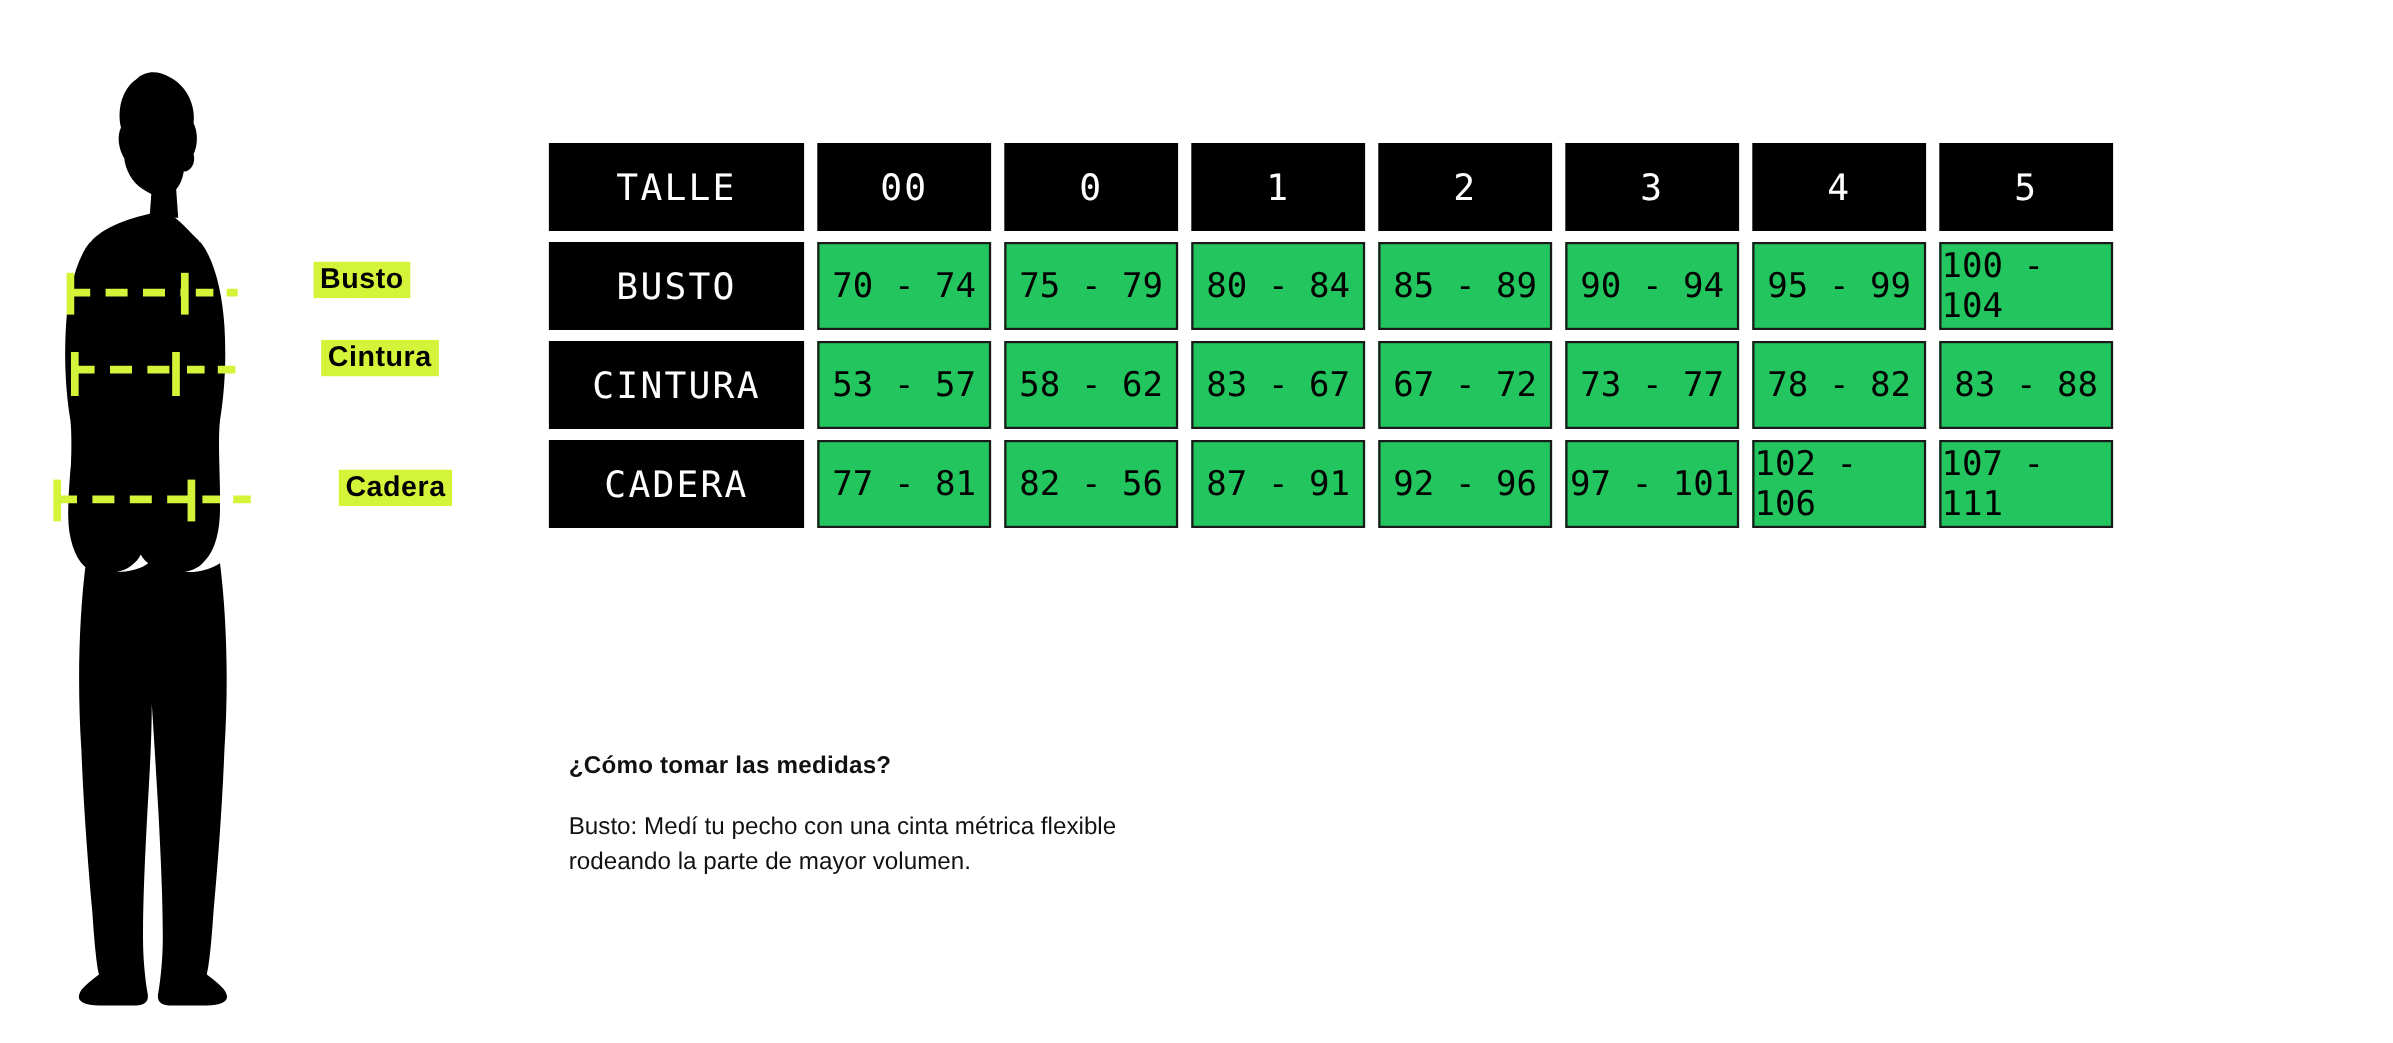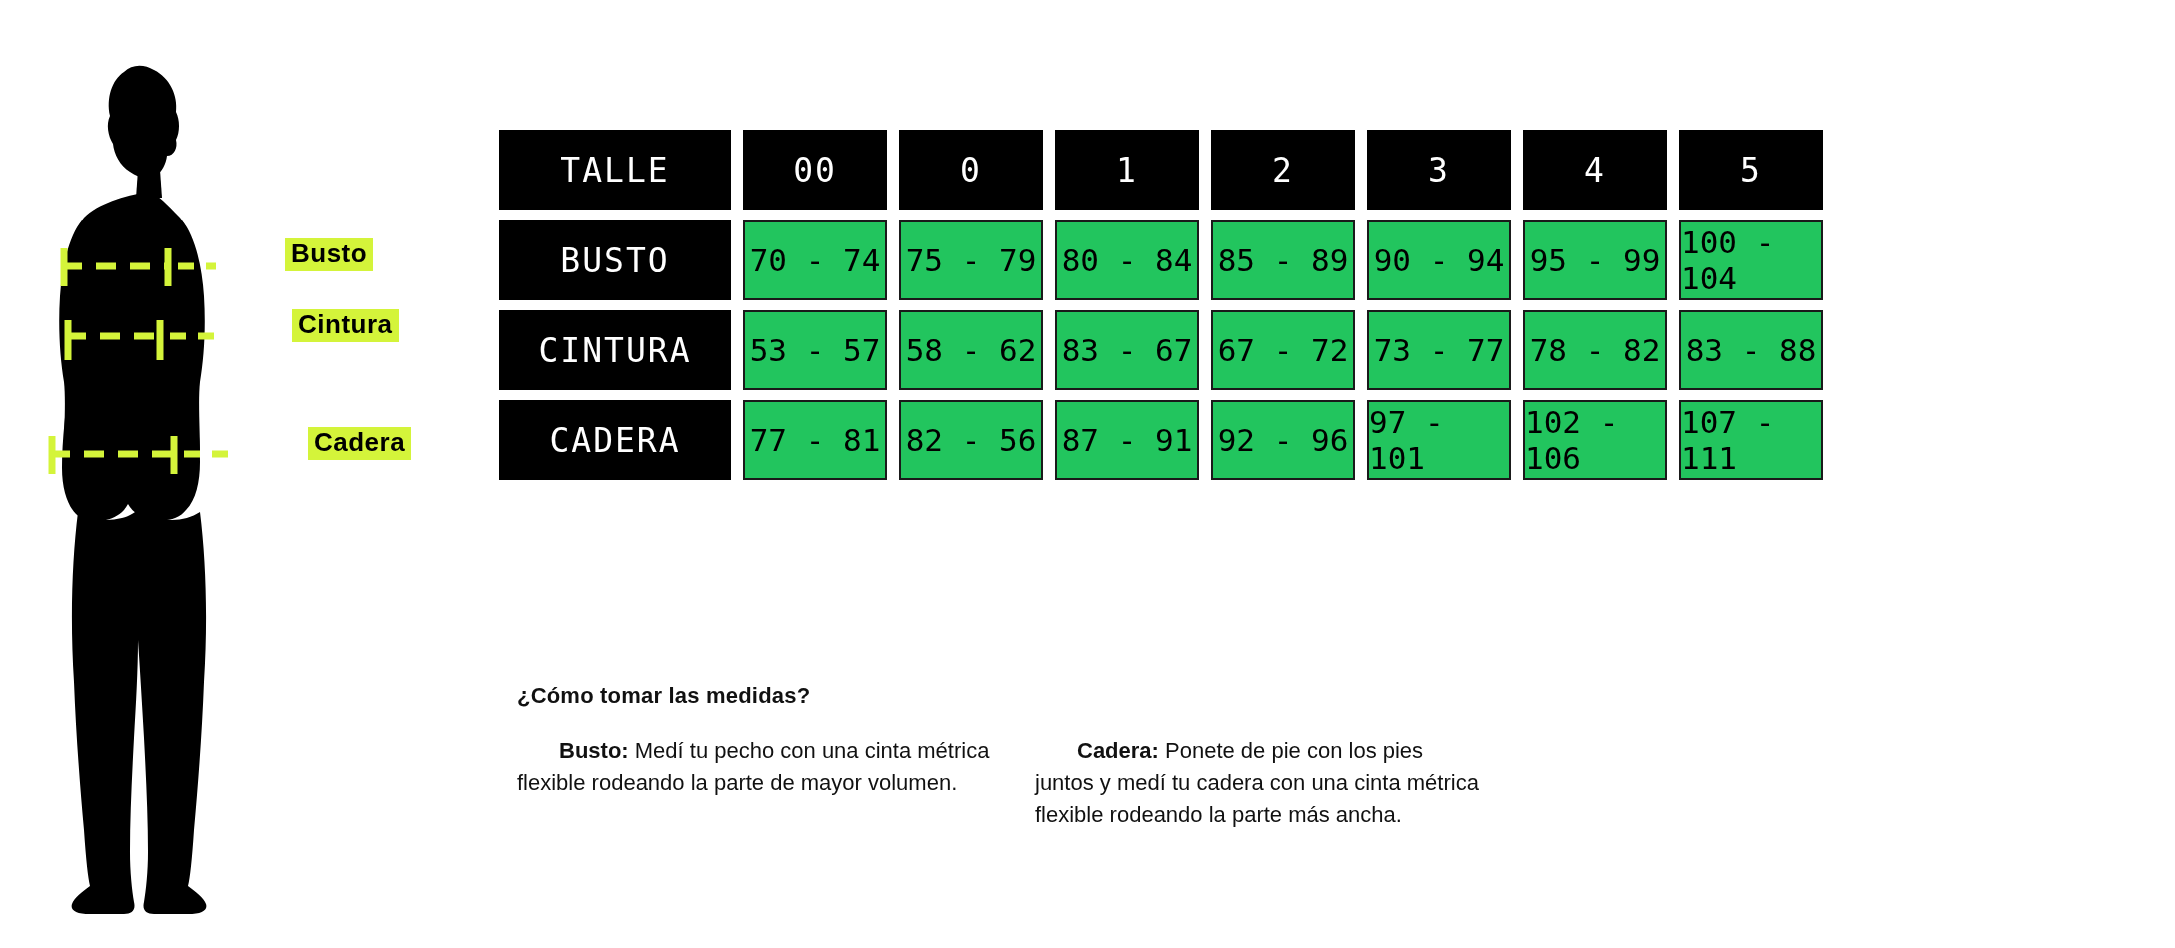--- a/index.html
+++ b/index.html
@@ -90,21 +90,21 @@
   }
   .val-cell {
     background: #22c55e;
     color: #000000;
     border: 2px solid #1a1a1a;
     font-family: "DejaVu Sans Mono", "Liberation Mono", monospace;
     font-size: 31px;
     letter-spacing: 0px;
   }
   .col-first { width: 232px; }
-  .col-size  { width: 144px; }
+  .col-size  { width: 158px; }
 
   
   #howto {
     position: absolute;
     left: 517px;
     top: 683px;
     width: 1430px;
   }
   #howto-title {
     font-size: 22px;
@@ -116,22 +116,21 @@
   #howto-cols {
     display: flex;
     gap: 0px;
   }
   .howto-col {
     font-size: 22px;
     line-height: 1.45;
     color: #111111;
   }
   .howto-col .term {
-    font-weight: bold;
-    margin-left: 42px;
+    font-weight: normal;
   }
   #howto-col-0 { width: 498px; padding-right: 20px; }
   #howto-col-1 { width: 482px; padding-right: 20px; }
   #howto-col-2 { width: 450px; }
 </style>
 </head>
 <body>
 
 <div id="page">
 
@@ -330,19 +329,16 @@
       </tr>
     </tbody>
   </table>
 
   <div id="howto">
     <div id="howto-title">¿Cómo tomar las medidas?</div>
     <div id="howto-cols">
       <div class="howto-col" id="howto-col-0">
         <span class="term">Busto:</span><span> Medí tu pecho con una cinta métrica flexible rodeando la parte de mayor volumen.</span>
       </div>
-      <div class="howto-col" id="howto-col-2">
-        <span class="term">Cadera:</span><span> Ponete de pie con los pies juntos y medí tu cadera con una cinta métrica flexible rodeando la parte más ancha.</span>
-      </div>
     </div>
   </div>
 
 </div>
 
 </body></html>

